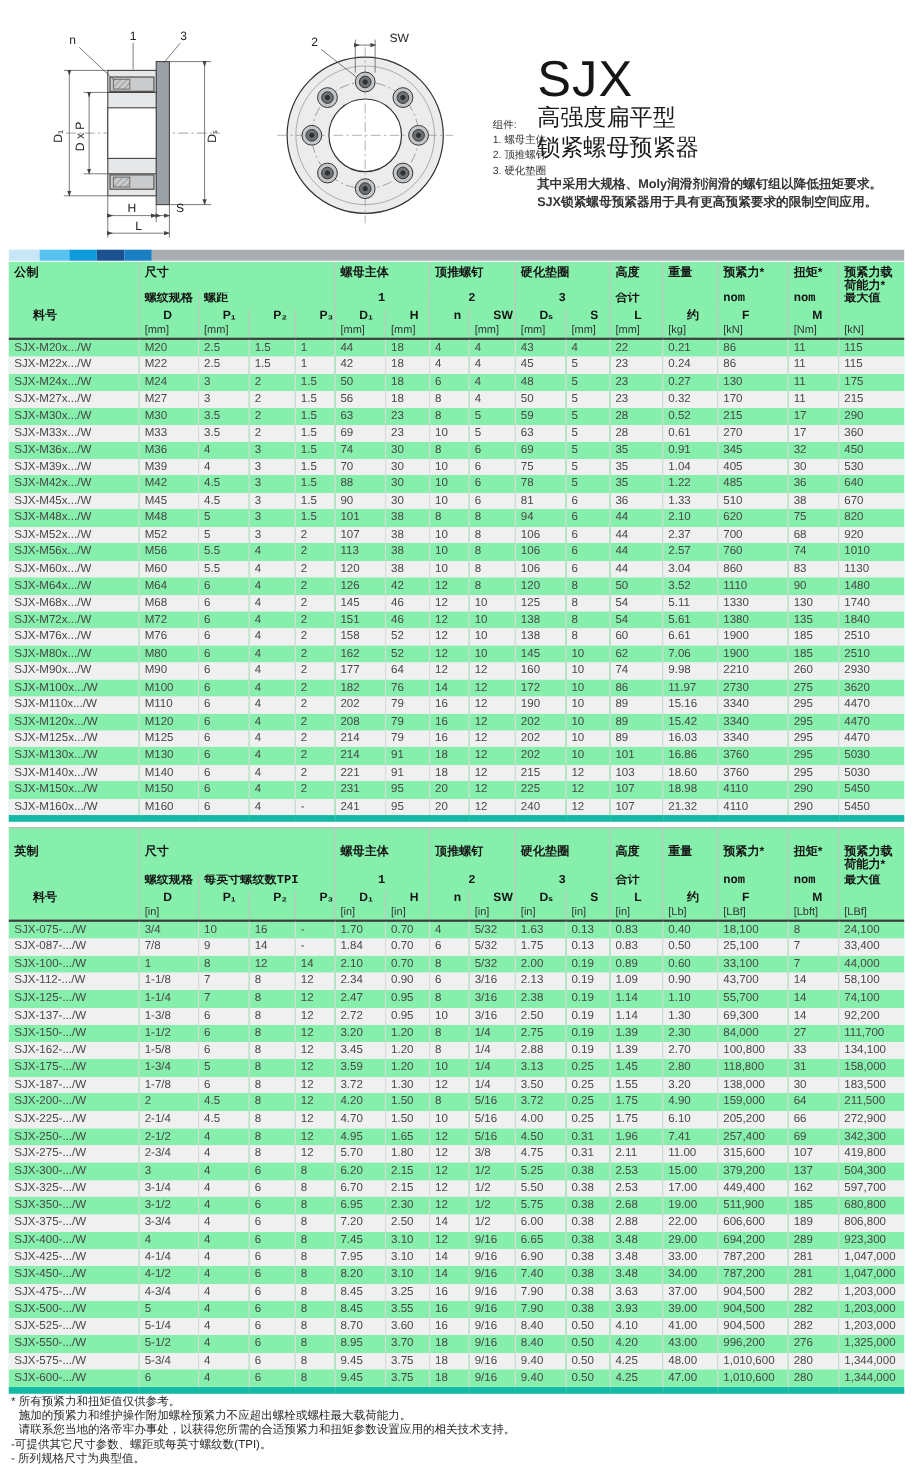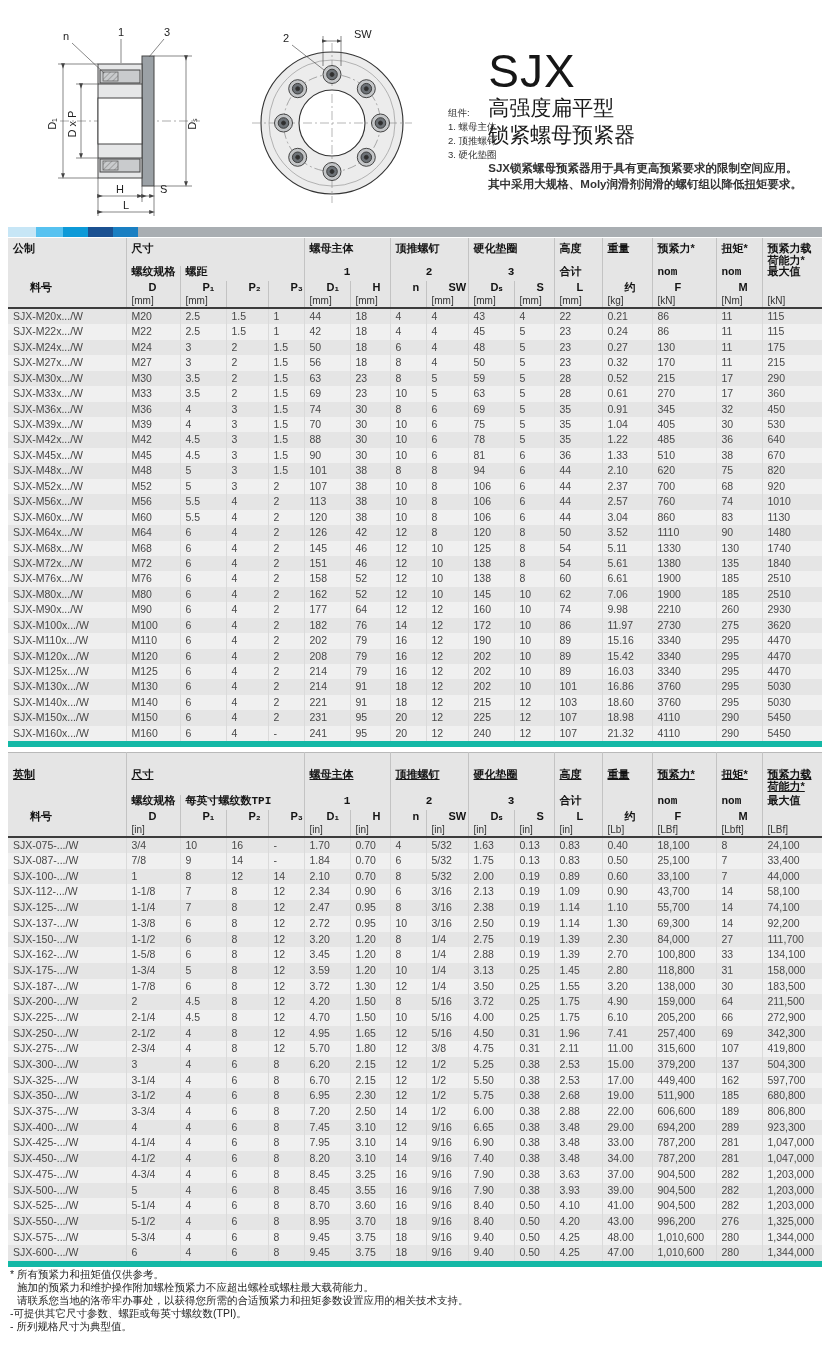--- a/index.html
+++ b/index.html
@@ -15,29 +15,29 @@
   
   .diagram { position:absolute; left:20px; top:26px; width:540px; height:198px; }
   .dim-text { font-size:11px; fill:#222; font-family:"Liberation Sans",sans-serif; }
   .legend-text { font-size:9.5px; fill:#333; font-family:"Liberation Sans",sans-serif; }
 
   
   .accent-bar { position:absolute; left:8px; top:227px; width:814px; height:10px; display:flex; }
   .accent-bar div { height:100%; }
 
   
-  table.tbl { position:absolute; left:8px; width:814px; border-collapse:collapse; table-layout:fixed; background:#e5e5e5; }
+  table.tbl { position:absolute; left:8px; width:814px; border-collapse:collapse; table-layout:fixed; background:#86efac; }
   #metric   { top:238px; }
   #imperial { top:752px; border-top:1px solid #b9b9b9; }
 
   .tbl th, .tbl td { text-align:left; padding-left:5px; white-space:nowrap; overflow:hidden; vertical-align:top; }
 
   thead th { font-weight:bold; color:#141414; }
   tr.grp th { height:24px; padding-top:4px; font-size:11px; line-height:12px; }
-  #imperial tr.grp th { height:42px; padding-top:15px;text-decoration:underline; }
+  #imperial tr.grp th { height:42px; padding-top:15px; }
   th.wrap { white-space:normal; word-break:break-all; padding-right:3px; }
   tr.sub th { height:15px; font-size:11px; line-height:12px; }
   tr.sub th.ctr { text-align:center; padding-left:0; }
   tr.cols th { height:27px; border-bottom:2px solid #3c3c3c; }
   .h-name { font-size:11px; line-height:13px; font-weight:bold; min-height:13px;padding-left:17px; }
   .h-unit { font-size:10px; line-height:13px; font-weight:normal; color:#333; }
 
   th.gb { border-left:1px solid #c3c3c3; }
   tr.cols th { border-left:1px solid #c3c3c3; }
   tr.cols th:first-child { border-left:none; }
@@ -174,22 +174,22 @@
     <text class="legend-text" x="428" y="104">1. 螺母主体</text>
     <text class="legend-text" x="428" y="118">2. 顶推螺钉</text>
     <text class="legend-text" x="428" y="132">3. 硬化垫圈</text>
   </svg>
 
   <div class="title-block">
     <div class="brand">SJX</div>
     <div class="sub">高强度扁平型</div>
     <div class="sub">锁紧螺母预紧器</div>
     <div class="desc">
+      <div>其中采用大规格、Moly润滑剂润滑的螺钉组以降低扭矩要求。</div>
       <div>SJX锁紧螺母预紧器用于具有更高预紧要求的限制空间应用。</div>
-      <div>其中采用大规格、Moly润滑剂润滑的螺钉组以降低扭矩要求。</div>
     </div>
   </div>
 
   <div class="accent-bar" id="accent-bar">
       <div style="width: 28px; background: rgb(199, 230, 246);"></div>
       <div style="width: 27px; background: rgb(87, 194, 240);"></div>
       <div style="width: 25px; background: rgb(13, 154, 216);"></div>
       <div style="width: 25px; background: rgb(27, 81, 145);"></div>
       <div style="width: 25px; background: rgb(26, 127, 194);"></div>
       <div style="width: 684px; background: rgb(169, 174, 178);"></div>

